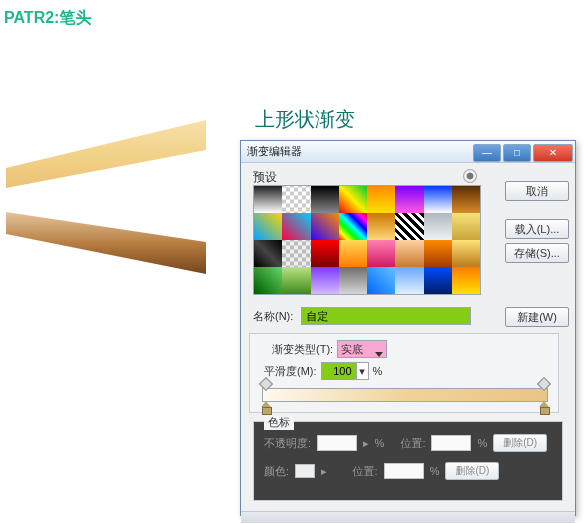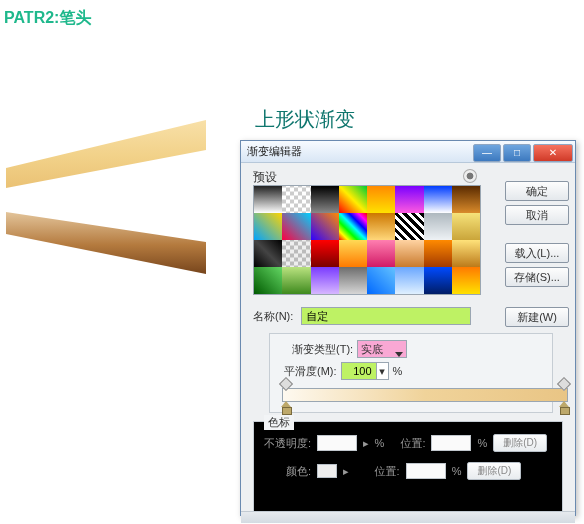--- a/index.html
+++ b/index.html
@@ -19,42 +19,42 @@
 .wb.close{width:40px;background:linear-gradient(#f6735f,#d03a28)}
 .body{position:relative;height:calc(100% - 22px)}
 .presets-lbl{position:absolute;left:12px;top:6px;font-size:12px}
 .gear{position:absolute;left:222px;top:6px;width:14px;height:14px;border-radius:50%;background:radial-gradient(circle,#777 35%,#eee 36%);box-shadow:0 0 0 1px #aaa inset}
 .presets{position:absolute;left:12px;top:22px;width:228px;height:110px;background:#fff;border:1px solid #9aa6b2;display:grid;grid-template-columns:repeat(8,1fr);grid-template-rows:repeat(4,1fr);gap:0;overflow:hidden}
 .sw{border:0}
 .rb{position:absolute;right:6px;display:flex;flex-direction:column;gap:4px;top:18px}
 .btn{width:64px;height:20px;font-size:11px;border:1px solid #8a96a4;background:linear-gradient(#fdfdfd,#e4e8ec);border-radius:2px;display:flex;align-items:center;justify-content:center;cursor:pointer}
 .row{position:absolute;left:12px;display:flex;align-items:center;gap:8px;font-size:11px}
 .row.name{top:144px}
-.inp{height:18px;border:1px solid #9aa6b2;background:#bef264;padding:0 4px;font-size:11px}
+.inp{height:18px;border:1px solid #9aa6b2;background:#84cc16;padding:0 4px;font-size:11px}
 .name .inp{width:170px}
 .btn.new{position:absolute;right:6px;top:144px;width:64px}
-.grad-opts{position:absolute;left:28px;top:170px;width:284px;height:80px;border:1px solid #c6cdd4;background:#f2f4f6}
+.grad-opts{position:absolute;left:8px;top:170px;width:310px;height:80px;border:1px solid #c6cdd4;background:#f2f4f6}
 .go-row{position:absolute;display:flex;align-items:center;gap:4px;font-size:11px}
 .go-row.r1{left:22px;top:6px}
 .go-row.r2{left:14px;top:28px}
 .dd{width:50px;height:18px;border:1px solid #9aa6b2;background:#f9a8d4;display:flex;align-items:flex-end;justify-content:space-between;padding:0 3px}
 .dd .car{width:0;height:0;border-left:4px solid transparent;border-right:4px solid transparent;border-top:5px solid #333}
 .spin{display:flex}
 .spin .inp{width:36px;text-align:right}
 .spin .car{width:12px;height:18px;border:1px solid #9aa6b2;border-left:none;display:flex;align-items:center;justify-content:center;background:#fff}
 .gradbar{position:absolute;left:12px;top:54px;width:286px;height:14px;border:1px solid #9aa6b2;background:linear-gradient(to right,#fef9f0,#f0d39a,#e9c585)}
 .stop{position:absolute;width:10px;height:12px;bottom:-12px}
 .stop::before{content:"";position:absolute;left:0;top:0;width:0;height:0;border-left:5px solid transparent;border-right:5px solid transparent;border-bottom:6px solid #bda86a}
 .stop::after{content:"";position:absolute;left:1px;top:6px;width:8px;height:6px;background:#bda86a;border:1px solid #7a6a3c}
 .stop.s1{left:-2px}
 .stop.s2{right:-2px}
 .ostop{position:absolute;width:10px;height:10px;top:-10px}
 .ostop::after{content:"";position:absolute;width:8px;height:8px;border:1px solid #888;background:#ddd;transform:rotate(45deg)}
 .ostop.o1{left:-2px}.ostop.o2{right:-2px}
-.stops-group{position:absolute;left:12px;top:258px;width:310px;height:101px;border:1px solid #c6cdd4;background:#000000}
+.stops-group{position:absolute;left:12px;top:258px;width:310px;height:80px;border:1px solid #c6cdd4;background:#404040}
 .stops-group .lgd{position:absolute;left:10px;top:-7px;background:#f2f4f6;padding:0 4px;font-size:11px}
 .sg-row{position:absolute;display:flex;align-items:center;gap:6px;font-size:11px;color:#999}
 .sg-row.a{left:10px;top:12px}
 .sg-row.b{left:10px;top:40px}
 .mini{width:40px;height:16px;border:1px solid #c0c6cc;background:#fafafa}
 .minibtn{width:54px;height:18px;border:1px solid #b8c0c8;background:linear-gradient(#fdfdfd,#e8ecef);border-radius:2px;display:flex;align-items:center;justify-content:center;font-size:10px;color:#888}
 .colbox{width:20px;height:14px;border:1px solid #b8c0c8;background:#eee}
 .footer-line{position:absolute;left:0;right:0;bottom:-8px;height:12px;background:linear-gradient(#e6eaee,#d4dbe2);border-top:1px solid #c2cad2}
 
 .g0{background:linear-gradient(#222,#fff)}
@@ -142,21 +142,20 @@
       <div class="sw g24"></div>
         <div class="sw g25"></div>
         <div class="sw g26"></div>
         <div class="sw g27"></div>
         <div class="sw g28"></div>
         <div class="sw g29"></div>
         <div class="sw g30"></div>
         <div class="sw g31"></div>
     </div>
     <div class="rb">
-      <div class="btn">确定</div>
       <div class="btn">取消</div>
       <div class="btn" style="margin-top:14px">载入(L)...</div>
       <div class="btn">存储(S)...</div>
     </div>
 
     <div class="row name">
       <span>名称(N):</span>
       <input class="inp" value="自定" style="">
     </div>
     <div class="btn new">新建(W)</div>
@@ -191,21 +190,21 @@
         <span>不透明度:</span>
         <div class="mini"></div>
           <span>▸</span>
         <span>%</span>
         <span style="margin-left:10px">位置:</span>
         <div class="mini"></div>
         <span>%</span>
         <div class="minibtn">删除(D)</div>
       </div>
       <div class="sg-row b">
-        <span style="margin-left:22px">颜色:</span>
+        <span style="">颜色:</span>
         <div class="colbox"></div>
           <span>▸</span>
         <span style="margin-left:20px">位置:</span>
         <div class="mini"></div>
         <span>%</span>
         <div class="minibtn">删除(D)</div>
       </div>
     </div>
     <div class="footer-line"></div>
   </div>

